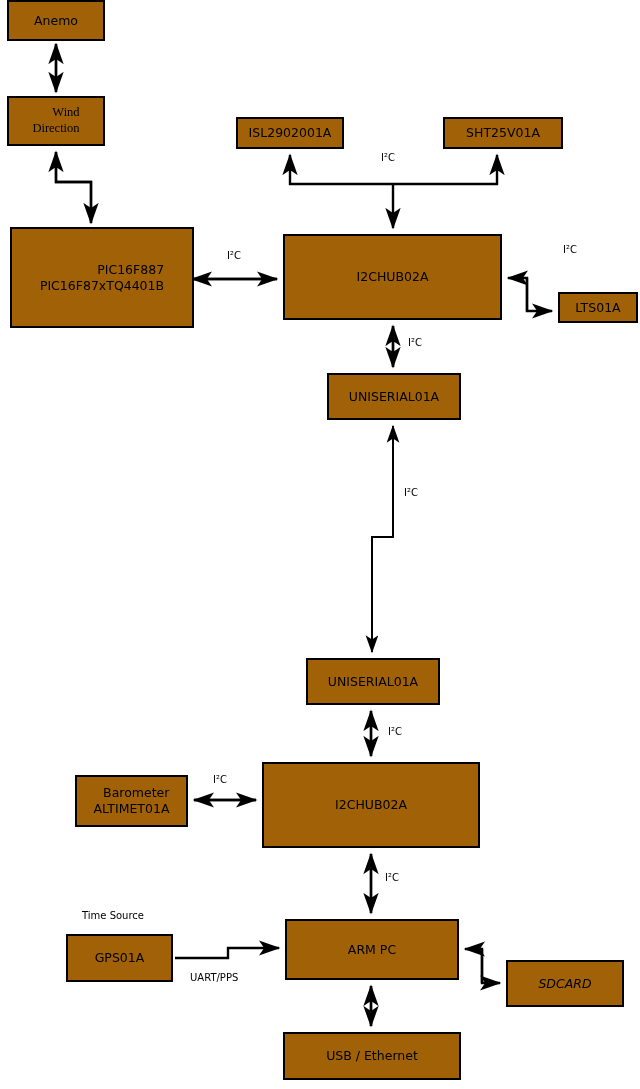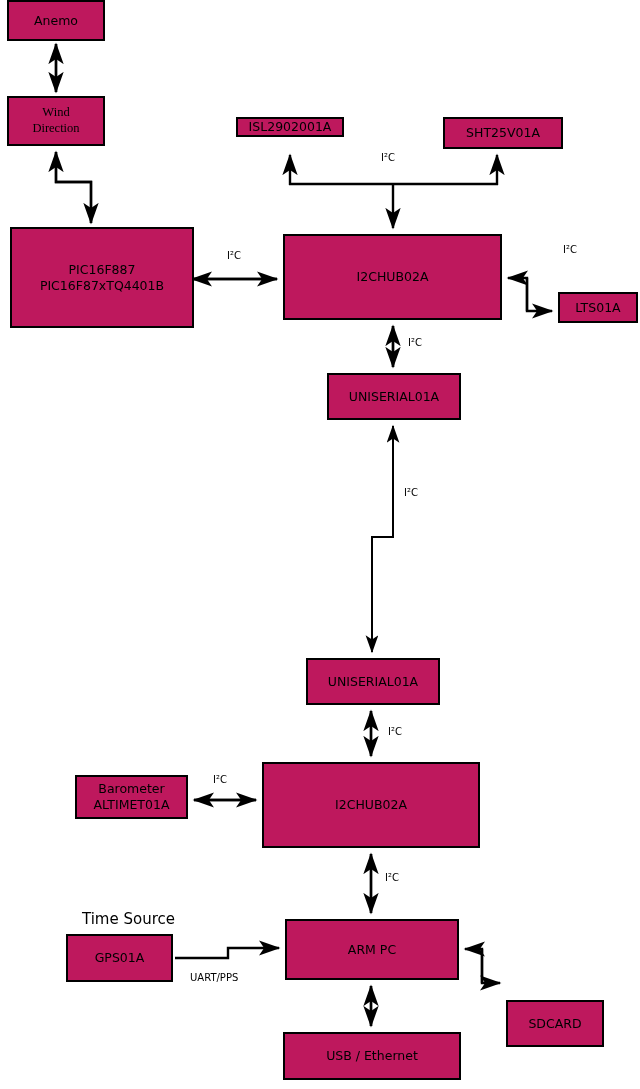--- a/index.html
+++ b/index.html
@@ -22,42 +22,42 @@
     position: absolute;
     left: 0;
     top: 0;
     width: 640px;
     height: 1089px;
   }
   .node {
     position: absolute;
     box-sizing: border-box;
     border: 2px solid #000000;
-    background: #be185d;
+    background: #a16207;
     display: flex;
     align-items: center;
     justify-content: center;
-    text-align: center;
+    text-align: right;
     font-size: 12.5px;
     line-height: 1.25;
     color: #000000;
     z-index: 3;
     white-space: pre-line;
   }
   .edge-label {
     position: absolute;
     font-size: 10px;
     color: #000000;
     z-index: 4;
     white-space: nowrap;
     background: transparent;
   }
   .free-label {
     position: absolute;
-    font-size: 15px;
+    font-size: 10px;
     color: #000000;
     z-index: 4;
     white-space: nowrap;
   }
 </style>
 </head>
 <body>
 
 <div id="diagram-root">
 
@@ -136,42 +136,42 @@
   </svg>
 
   <div class="node" style="left:7px; top:0px; width:98px; height:41px;">Anemo</div>
 
   <div class="node" style="left:7px; top:96px; width:98px; height:50px;font-family:Liberation Serif, serif;">Wind
 Direction</div>
 
   <div class="node" style="left:2px; top:227px; width:184px; height:101px;margin-left:8px;">PIC16F887
 PIC16F87xTQ4401B</div>
 
-  <div class="node" style="left:236px; top:117px; width:108px; height:20px;">ISL2902001A</div>
+  <div class="node" style="left:236px; top:117px; width:108px; height:32px;">ISL2902001A</div>
 
   <div class="node" style="left:443px; top:117px; width:120px; height:32px;">SHT25V01A</div>
 
   <div class="node" style="left:283px; top:234px; width:219px; height:86px;">I2CHUB02A</div>
 
   <div class="node" style="left:558px; top:292px; width:80px; height:31px;">LTS01A</div>
 
   <div class="node" style="left:327px; top:373px; width:134px; height:47px;">UNISERIAL01A</div>
 
   <div class="node" style="left:306px; top:658px; width:134px; height:47px;">UNISERIAL01A</div>
 
   <div class="node" style="left:262px; top:762px; width:218px; height:86px;">I2CHUB02A</div>
 
-  <div class="node" style="left:75px; top:775px; width:113px; height:44px;">Barometer
+  <div class="node" style="left:75px; top:775px; width:113px; height:52px;">Barometer
 ALTIMET01A</div>
 
   <div class="node" style="left:66px; top:934px; width:107px; height:48px;">GPS01A</div>
 
   <div class="node" style="left:285px; top:919px; width:174px; height:61px;">ARM PC</div>
 
-  <div class="node" style="left:506px; top:1000px; width:98px; height:47px;">SDCARD</div>
+  <div class="node" style="left:506px; top:960px; width:118px; height:47px;font-style:italic;">SDCARD</div>
 
   <div class="node" style="left:283px; top:1032px; width:178px; height:48px;">USB / Ethernet</div>
 
   <div class="edge-label" style="left:381px; top:152px;">I²C</div>
 
   <div class="edge-label" style="left:227px; top:250px;">I²C</div>
 
   <div class="edge-label" style="left:563px; top:244px;">I²C</div>
 
   <div class="edge-label" style="left:408px; top:337px;">I²C</div>

